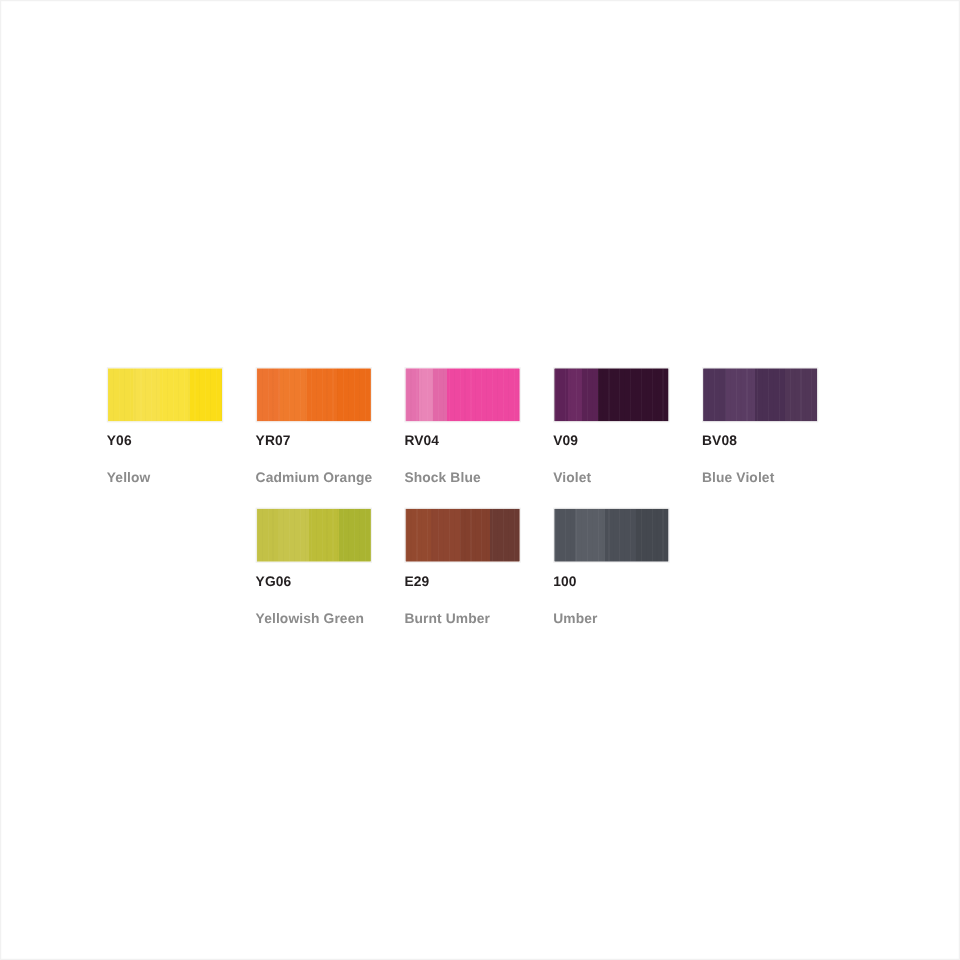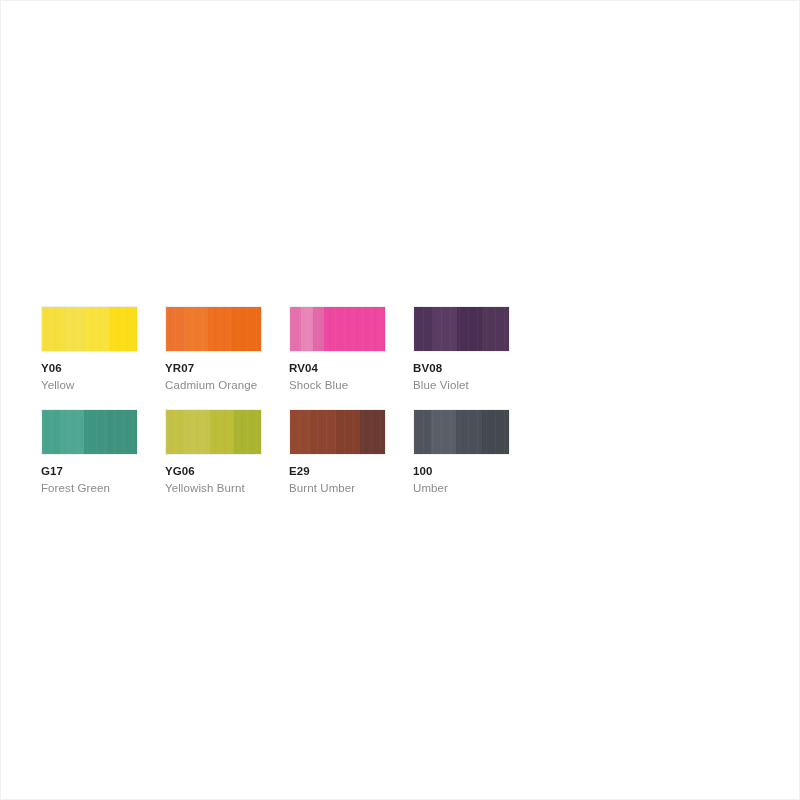--- a/index.html
+++ b/index.html
@@ -30,20 +30,21 @@
     position: absolute;
     left: 40px;
     top: 305px;
     width: 716px;
   }
 
   .swatch-row {
     display: flex;
     flex-direction: row;
     margin-bottom: 17px;
+    justify-content: center;
   }
 
   .swatch-cell {
     width: 124px;
     flex: 0 0 124px;
     box-sizing: border-box;
   }
 
   .swatch-chip {
     position: relative;
@@ -86,23 +87,23 @@
   .swatch-code {
     margin-top: 9px;
     font-size: 11.5px;
     font-weight: bold;
     color: #231f20;
     letter-spacing: 0.1px;
     line-height: 14px;
   }
 
   .swatch-name {
-    margin-top: 3px;
+    margin-top: 17px;
     font-size: 11.5px;
-    font-weight: normal;
+    font-weight: bold;
     color: #8b8b8b;
     letter-spacing: 0.1px;
     line-height: 14px;
   }
 </style>
 </head>
 <body>
 
 <div id="page">
 
@@ -134,55 +135,55 @@
       <div class="swatch-cell">
         <div class="swatch-chip">
           <div class="chip-base" style="background: rgb(238, 75, 163);"></div>
           <div class="chip-bands" style="background: linear-gradient(90deg, rgb(228, 113, 174) 0%, rgb(228, 113, 174) 12%, rgb(233, 133, 184) 12%, rgb(233, 133, 184) 24%, rgb(226, 104, 168) 24%, rgb(226, 104, 168) 36%, rgb(238, 71, 160) 36%, rgb(238, 71, 160) 100%, rgb(239, 63, 156) 100%, rgb(239, 63, 156) 100%);"></div>
           <div class="chip-grain"></div>
         </div>
         <div class="swatch-code">RV04</div>
         <div class="swatch-name">Shock Blue</div>
       </div>
 
+      <div class="swatch-cell">
+        <div class="swatch-chip">
+          <div class="chip-base" style="background: rgb(58, 20, 51);"></div>
+          <div class="chip-bands" style="background: linear-gradient(90deg, rgb(94, 34, 88) 0%, rgb(94, 34, 88) 12%, rgb(107, 42, 98) 12%, rgb(107, 42, 98) 24%, rgb(90, 34, 84) 24%, rgb(90, 34, 84) 38%, rgb(51, 16, 44) 38%, rgb(51, 16, 44) 100%, rgb(44, 13, 38) 100%, rgb(44, 13, 38) 100%);"></div>
+          <div class="chip-grain"></div>
+        </div>
+        <div class="swatch-code">V09</div>
+        <div class="swatch-name">Violet</div>
+      </div>
 
       <div class="swatch-cell">
         <div class="swatch-chip">
           <div class="chip-base" style="background: rgb(76, 48, 85);"></div>
           <div class="chip-bands" style="background: linear-gradient(90deg, rgb(79, 52, 89) 0%, rgb(79, 52, 89) 20%, rgb(90, 60, 99) 20%, rgb(90, 60, 99) 45%, rgb(74, 47, 83) 45%, rgb(74, 47, 83) 72%, rgb(81, 54, 87) 72%, rgb(81, 54, 87) 100%, rgb(70, 41, 77) 100%, rgb(70, 41, 77) 100%);"></div>
           <div class="chip-grain"></div>
         </div>
         <div class="swatch-code">BV08</div>
         <div class="swatch-name">Blue Violet</div>
       </div>
 
     </div>
 
     <div class="swatch-row">
 
 
 
-      <div class="swatch-cell">
-        <div class="swatch-chip">
-          <div class="chip-base" style="background: rgb(66, 154, 131);"></div>
-          <div class="chip-bands" style="background: linear-gradient(90deg, rgb(74, 163, 140) 0%, rgb(74, 163, 140) 20%, rgb(81, 168, 146) 20%, rgb(81, 168, 146) 44%, rgb(63, 150, 128) 44%, rgb(63, 150, 128) 70%, rgb(63, 147, 126) 70%, rgb(63, 147, 126) 100%, rgb(60, 144, 121) 100%, rgb(60, 144, 121) 100%);"></div>
-          <div class="chip-grain"></div>
-        </div>
-        <div class="swatch-code">G17</div>
-        <div class="swatch-name">Forest Green</div>
-      </div>
 
       <div class="swatch-cell">
         <div class="swatch-chip">
           <div class="chip-base" style="background: rgb(188, 189, 58);"></div>
           <div class="chip-bands" style="background: linear-gradient(90deg, rgb(195, 193, 70) 0%, rgb(195, 193, 70) 20%, rgb(198, 196, 76) 20%, rgb(198, 196, 76) 46%, rgb(188, 189, 56) 46%, rgb(188, 189, 56) 72%, rgb(170, 180, 49) 72%, rgb(170, 180, 49) 100%, rgb(163, 177, 46) 100%, rgb(163, 177, 46) 100%);"></div>
           <div class="chip-grain"></div>
         </div>
         <div class="swatch-code">YG06</div>
-        <div class="swatch-name">Yellowish Burnt</div>
+        <div class="swatch-name">Yellowish Green</div>
       </div>
 
       <div class="swatch-cell">
         <div class="swatch-chip">
           <div class="chip-base" style="background: rgb(139, 67, 45);"></div>
           <div class="chip-bands" style="background: linear-gradient(90deg, rgb(147, 73, 47) 0%, rgb(147, 73, 47) 22%, rgb(141, 69, 48) 22%, rgb(141, 69, 48) 48%, rgb(131, 64, 45) 48%, rgb(131, 64, 45) 74%, rgb(107, 58, 50) 74%, rgb(107, 58, 50) 100%, rgb(95, 53, 47) 100%, rgb(95, 53, 47) 100%);"></div>
           <div class="chip-grain"></div>
         </div>
         <div class="swatch-code">E29</div>
         <div class="swatch-name">Burnt Umber</div>

